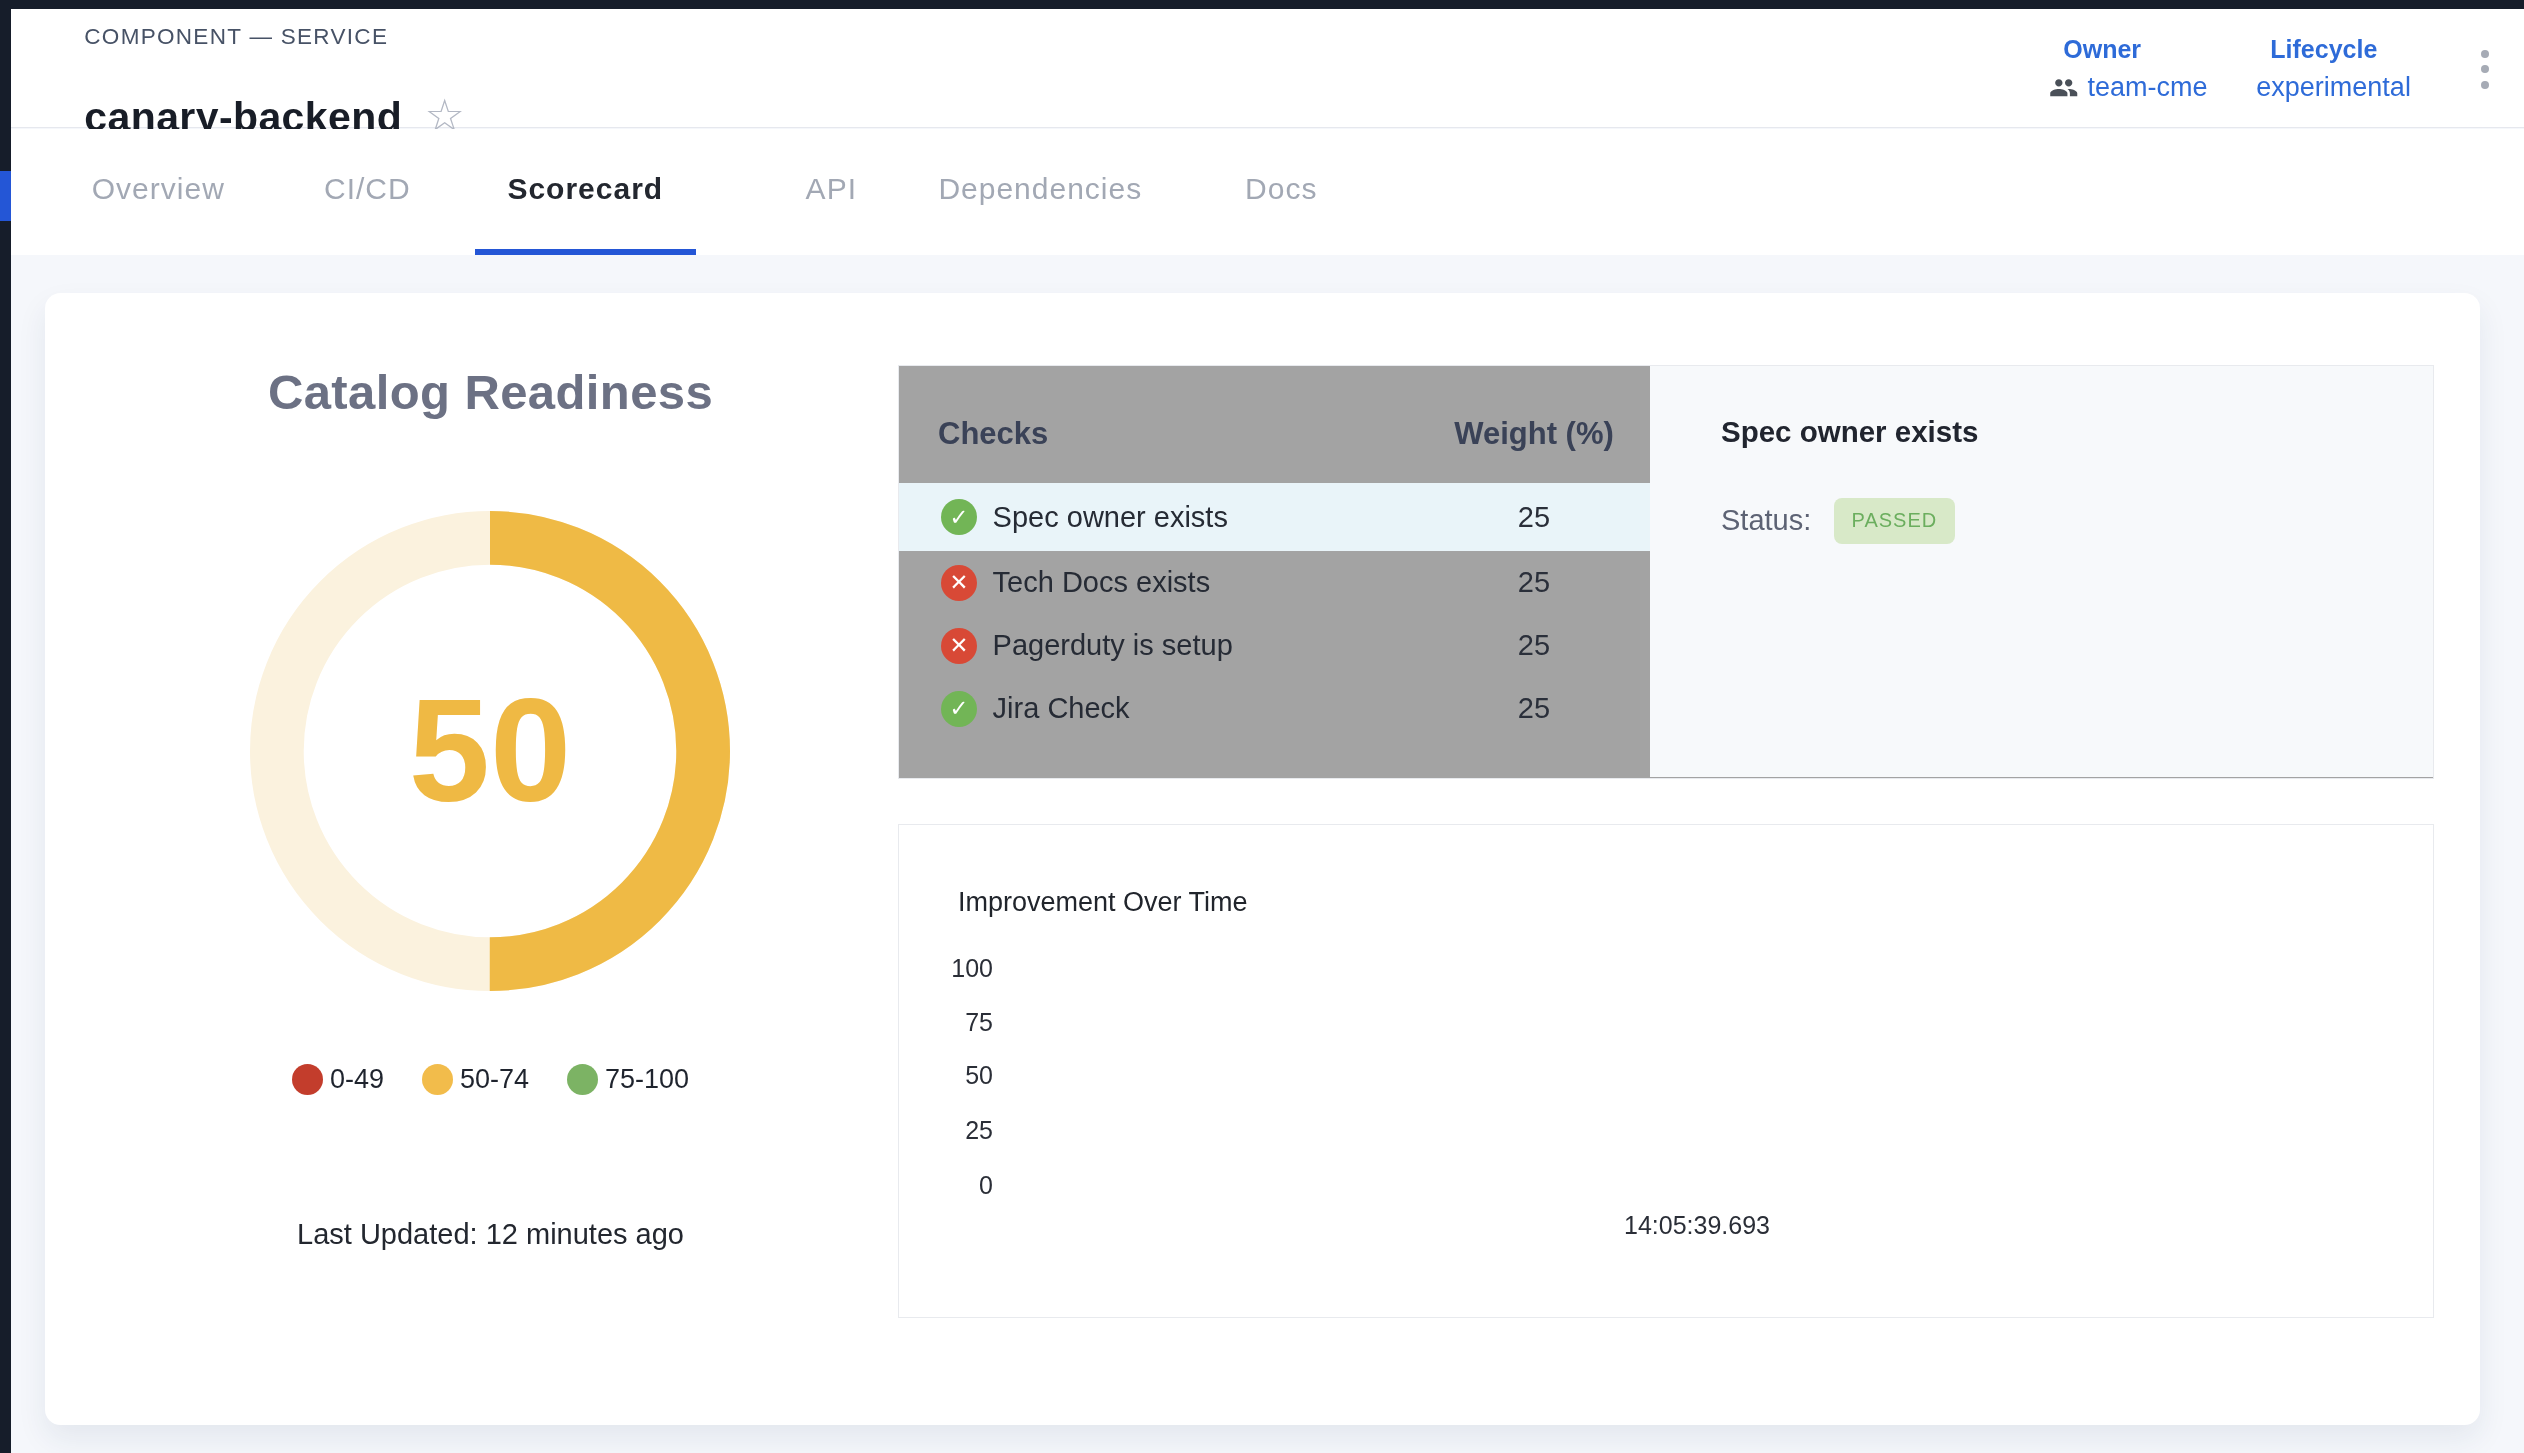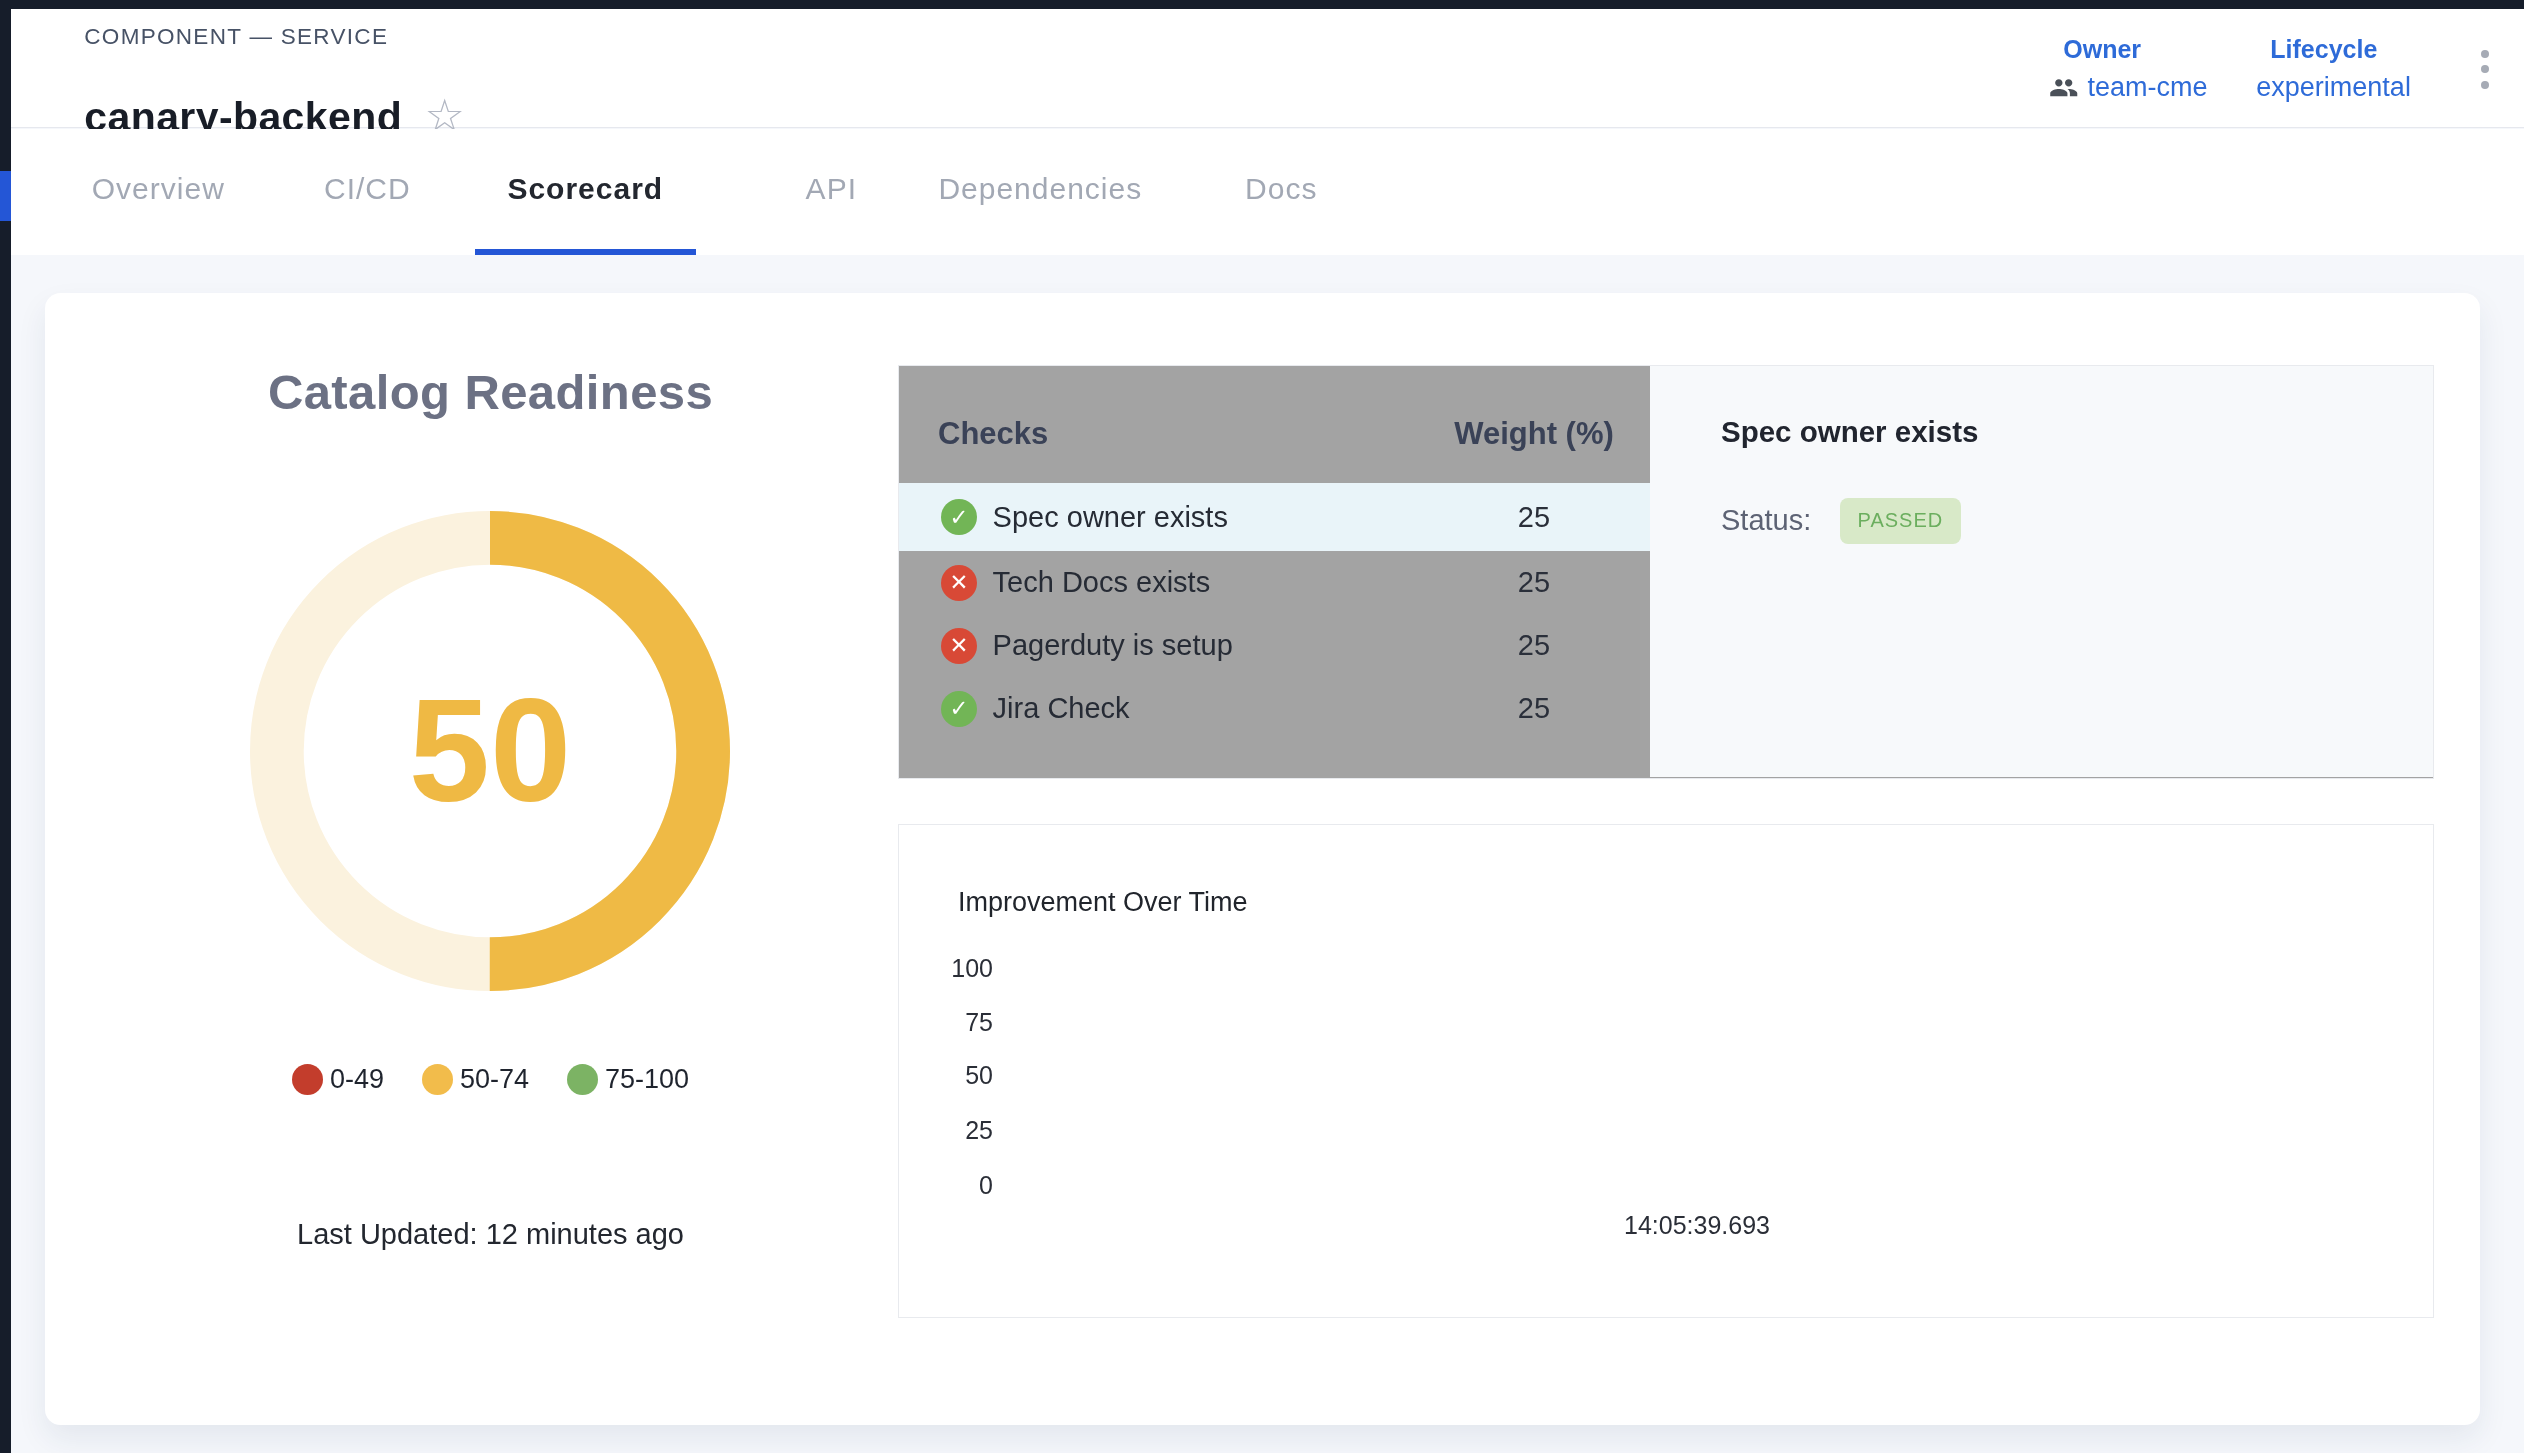--- a/index.html
+++ b/index.html
@@ -61,21 +61,21 @@
   .check-row.selected { background:#e9f4f9; height:68px; }
   .row-icon { width:36px; height:36px; border-radius:50%; margin-left:42px; display:flex; align-items:center; justify-content:center; color:#ffffff; font-size:22.5px; font-weight:700; flex:0 0 auto; }
   .row-icon.pass { background:#72b556; }
   .row-icon.fail { background:#d84936; }
   .row-label { margin-left:15.6px; font-size:29px; color:#262b35; }
   .row-weight { position:absolute; left:531px; width:208px; text-align:center; font-size:29px; color:#2a2f3a; }
 
   
   .detail-panel { position:absolute; left:751px; top:0; width:783px; height:411px; background:#f7f9fb; }
   .detail-title { position:absolute; left:71px; top:49px; font-size:29.5px; font-weight:700; color:#21252f; }
-  .status-row { position:absolute; left:71px; top:132px; display:flex; align-items:center; gap:29px; }
+  .status-row { position:absolute; left:71px; top:132px; display:flex; align-items:center; gap:23px; }
   .status-label { font-size:29px; color:#5d6374; }
   .status-badge { background:#d8e9c8; color:#6bae5e; font-size:20px; font-weight:500; letter-spacing:1px; padding:11.3px 17.3px; border-radius:8px; }
 
   
   .chart-box { position:absolute; left:853px; top:531px; width:1536px; height:494px; border:1.7px solid #e8eaee; background:#ffffff; }
   .chart-title { position:absolute; left:59px; top:62px; font-size:27px; font-weight:500; color:#21252c; }
   .ytick { position:absolute; left:0; width:94px; text-align:right; font-size:25px; color:#2a2e37; transform:translateY(-50%); }
   .xtick { position:absolute; top:386px; transform:translateX(-50%); font-size:25px; color:#2a2e37; }
 </style>
 </head>

